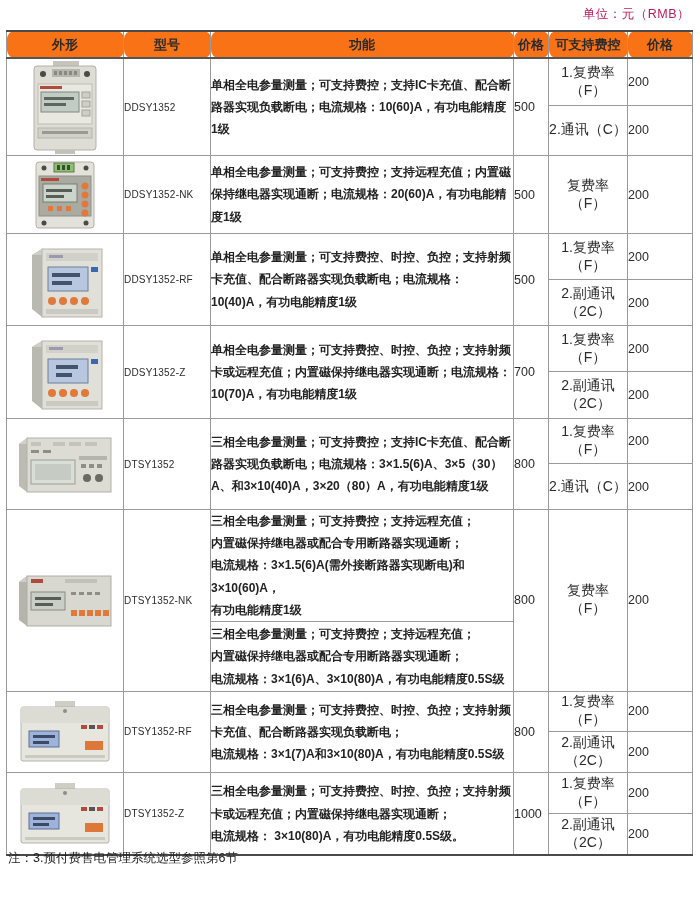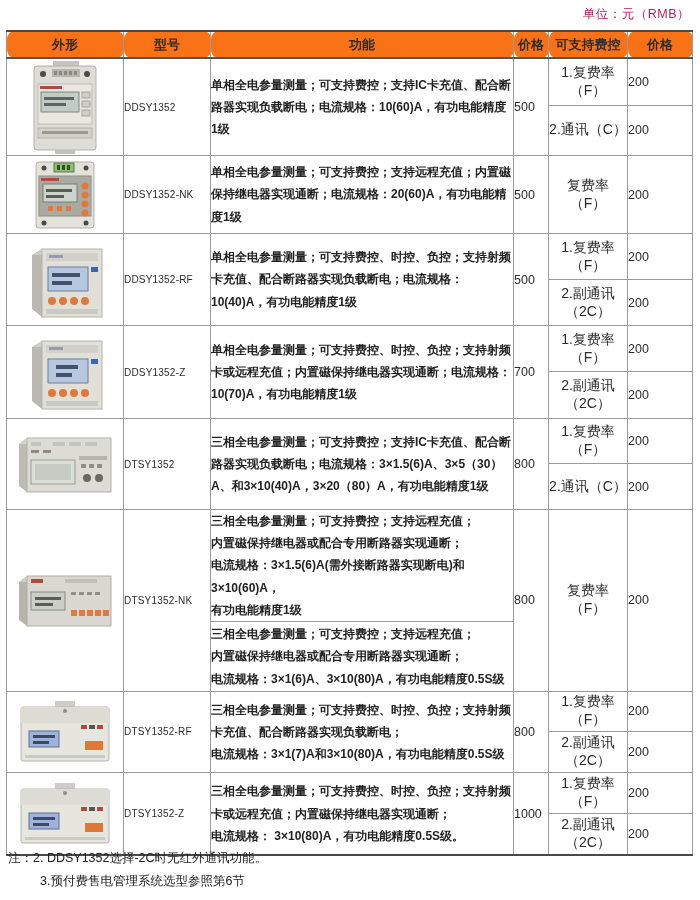--- a/index.html
+++ b/index.html
@@ -329,16 +329,15 @@
       <td class="aux">2.副通讯（2C）</td>
       <td class="price">200</td>
     </tr>
 
   </tbody>
 </table>
 
 <div class="notes">
   <div class="notes-label">注：</div>
   <div class="notes-lines">
-    <div>2. DDSY1352选择-2C时无红外通讯功能。</div>
     <div>3.预付费售电管理系统选型参照第6节</div>
   </div>
 </div>
 
 </body></html>

